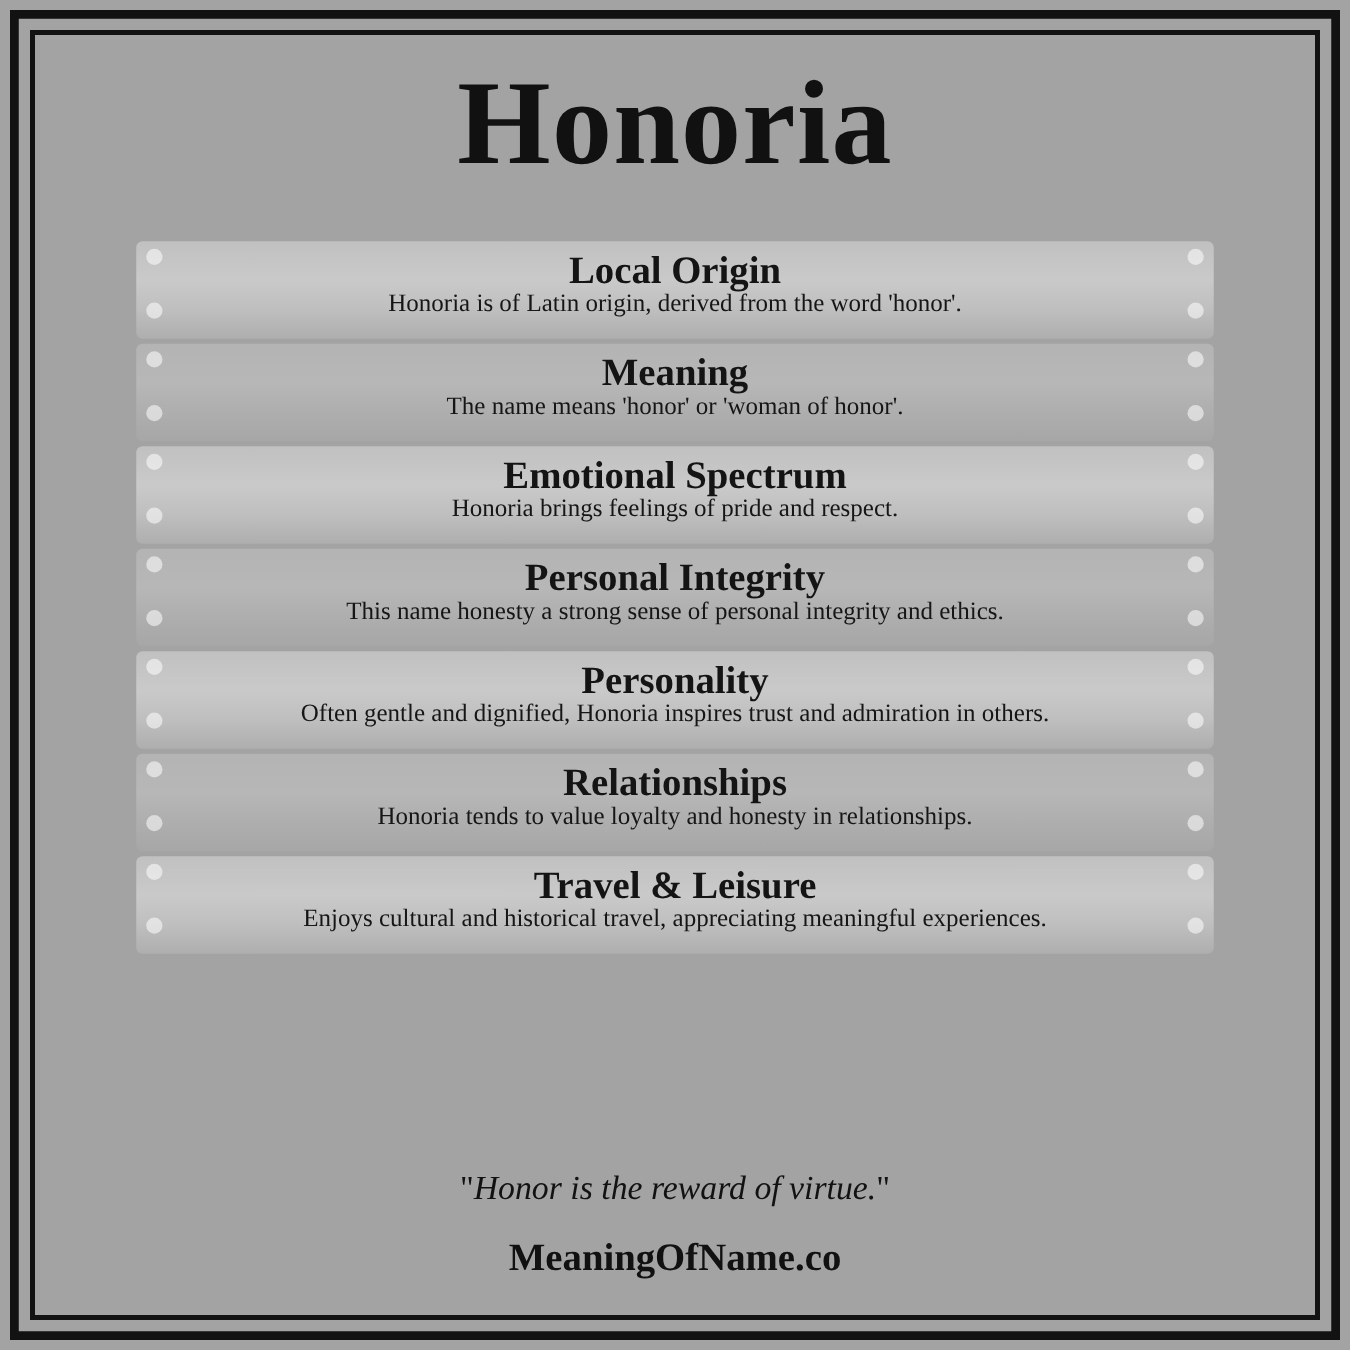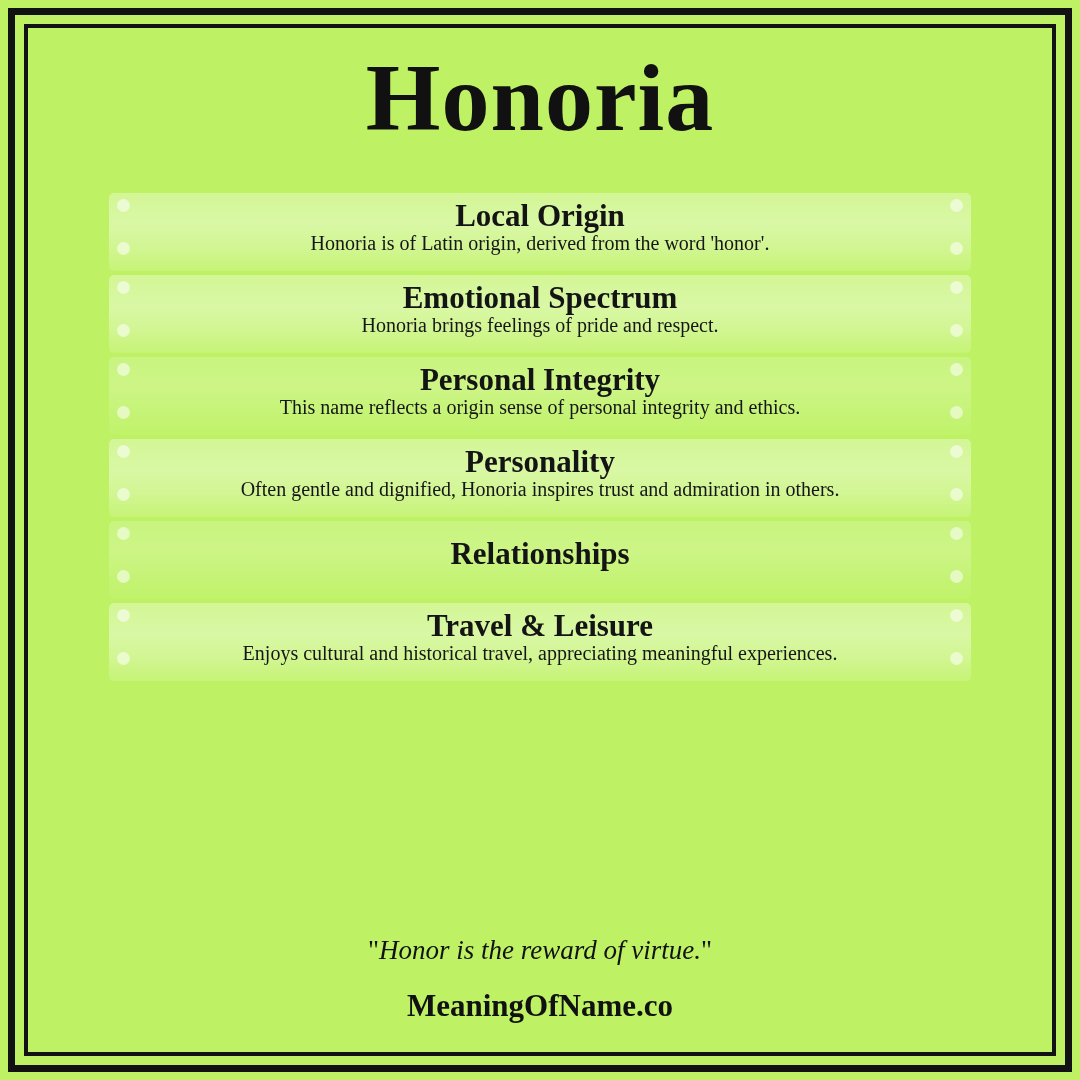--- a/index.html
+++ b/index.html
@@ -10,21 +10,21 @@
     width: 1080px;
     height: 1080px;
     background: #eab93c;
     font-family: "Liberation Serif", serif;
     overflow: hidden;
   }
   .poster {
     position: relative;
     width: 1080px;
     height: 1080px;
-    background: #bef264;
+    background: #a3a3a3;
     box-sizing: border-box;
   }
   
   .frame-outer {
     position: absolute;
     left: 8px;
     top: 8px;
     right: 8px;
     bottom: 8px;
     border: 7px solid #121212;
@@ -168,58 +168,68 @@
       <div class="card light">
         <div class="card-bg"></div>
         <span class="dot tl"></span>
         <span class="dot tr"></span>
         <span class="dot bl"></span>
         <span class="dot br"></span>
         <div class="card-title">Local Origin</div>
         <div class="card-desc">Honoria is of Latin origin, derived from the word 'honor'.</div>
       </div>
 
+      <div class="card dark">
+        <div class="card-bg"></div>
+        <span class="dot tl"></span>
+        <span class="dot tr"></span>
+        <span class="dot bl"></span>
+        <span class="dot br"></span>
+        <div class="card-title">Meaning</div>
+        <div class="card-desc">The name means 'honor' or 'woman of honor'.</div>
+      </div>
 
       <div class="card light">
         <div class="card-bg"></div>
         <span class="dot tl"></span>
         <span class="dot tr"></span>
         <span class="dot bl"></span>
         <span class="dot br"></span>
         <div class="card-title">Emotional Spectrum</div>
         <div class="card-desc">Honoria brings feelings of pride and respect.</div>
       </div>
 
       <div class="card dark">
         <div class="card-bg"></div>
         <span class="dot tl"></span>
         <span class="dot tr"></span>
         <span class="dot bl"></span>
         <span class="dot br"></span>
         <div class="card-title">Personal Integrity</div>
-        <div class="card-desc">This name reflects a origin sense of personal integrity and ethics.</div>
+        <div class="card-desc">This name honesty a strong sense of personal integrity and ethics.</div>
       </div>
 
       <div class="card light">
         <div class="card-bg"></div>
         <span class="dot tl"></span>
         <span class="dot tr"></span>
         <span class="dot bl"></span>
         <span class="dot br"></span>
         <div class="card-title">Personality</div>
         <div class="card-desc">Often gentle and dignified, Honoria inspires trust and admiration in others.</div>
       </div>
 
       <div class="card dark">
         <div class="card-bg"></div>
         <span class="dot tl"></span>
         <span class="dot tr"></span>
         <span class="dot bl"></span>
         <span class="dot br"></span>
         <div class="card-title">Relationships</div>
+        <div class="card-desc">Honoria tends to value loyalty and honesty in relationships.</div>
       </div>
 
       <div class="card light">
         <div class="card-bg"></div>
         <span class="dot tl"></span>
         <span class="dot tr"></span>
         <span class="dot bl"></span>
         <span class="dot br"></span>
         <div class="card-title">Travel &amp; Leisure</div>
         <div class="card-desc">Enjoys cultural and historical travel, appreciating meaningful experiences.</div>

